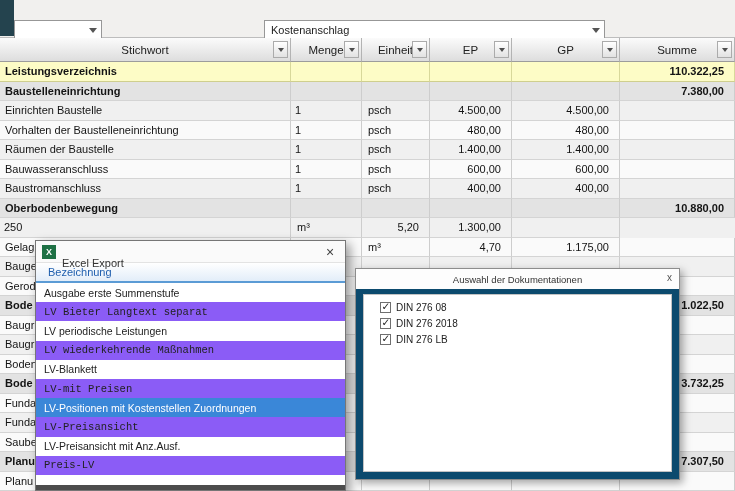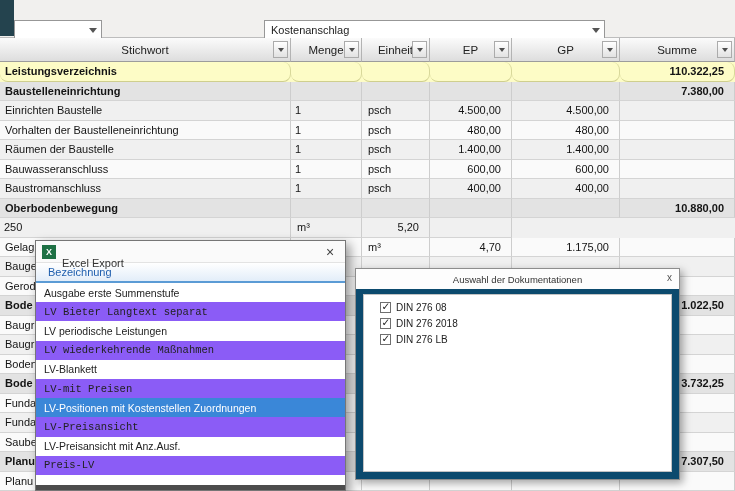--- a/index.html
+++ b/index.html
@@ -32,21 +32,21 @@
   .cell { border-right:1px solid #cdcdcd; border-bottom:1px solid #d4d4d4; font-size:11px; color:#141414;
           display:flex; align-items:center; white-space:nowrap; overflow:hidden; }
   .c-stichwort { padding-left:5px; justify-content:flex-start; }
   .c-menge   { padding-left:4px; justify-content:flex-start; }
   .c-einheit { padding-left:6px; justify-content:flex-start; }
   .c-ep, .c-gp, .c-summe { padding-right:10px; justify-content:flex-end; }
   .row.alt0 { background:#f0f0f0; }
   .row.alt1 { background:#fafafa; }
   .row.section { background:#e3e3e3; font-weight:700; }
   .row.root { background:#fdfcc6; font-weight:700; }
-  .row.root .cell { border-bottom:1px solid #cfcf8e; border-right:1px solid #d8d89a;border-radius:8px; }
+  .row.root .cell { border-bottom:1px solid #cfcf8e; border-right:1px solid #d8d89a; }
 
   
   .dlg-excel { position:absolute; left:35px; top:240px; width:311px; height:251px; background:#fff;
                border:1px solid #767676; box-shadow:4px 4px 10px rgba(0,0,0,.4); }
   .dlg-excel::after { content:""; position:absolute; left:0; right:0; bottom:0; height:5px; background:#4c4c4c; }
   .dlg-titlebar { height:22px; display:flex; align-items:center; gap:6px; padding:0 6px;
                   background:#fafafa; border-bottom:1px solid #e3e3e3; }
   .excel-icon { width:14px; height:14px; background:#1e7145; color:#fff; font-size:9px; font-weight:700;
                 display:grid; place-items:center; flex:0 0 auto; }
   .dlg-title { flex:1; font-size:11px; color:#333;margin-top:22px; }
@@ -175,20 +175,21 @@
         <div class="cell c-menge"></div>
         <div class="cell c-einheit"></div>
         <div class="cell c-ep"></div>
         <div class="cell c-gp"></div>
         <div class="cell c-summe">10.880,00</div>
       </div>
       <div class="row item alt0">
         <div class="cell c-menge">250</div>
         <div class="cell c-einheit">m³</div>
         <div class="cell c-ep">5,20</div>
+        <div class="cell c-gp">1.300,00</div>
         <div class="cell c-summe"></div>
       </div>
       <div class="row item alt1">
         <div class="cell c-stichwort">Gelag</div>
         <div class="cell c-menge"></div>
         <div class="cell c-einheit">m³</div>
         <div class="cell c-ep">4,70</div>
         <div class="cell c-gp">1.175,00</div>
         <div class="cell c-summe"></div>
       </div>

